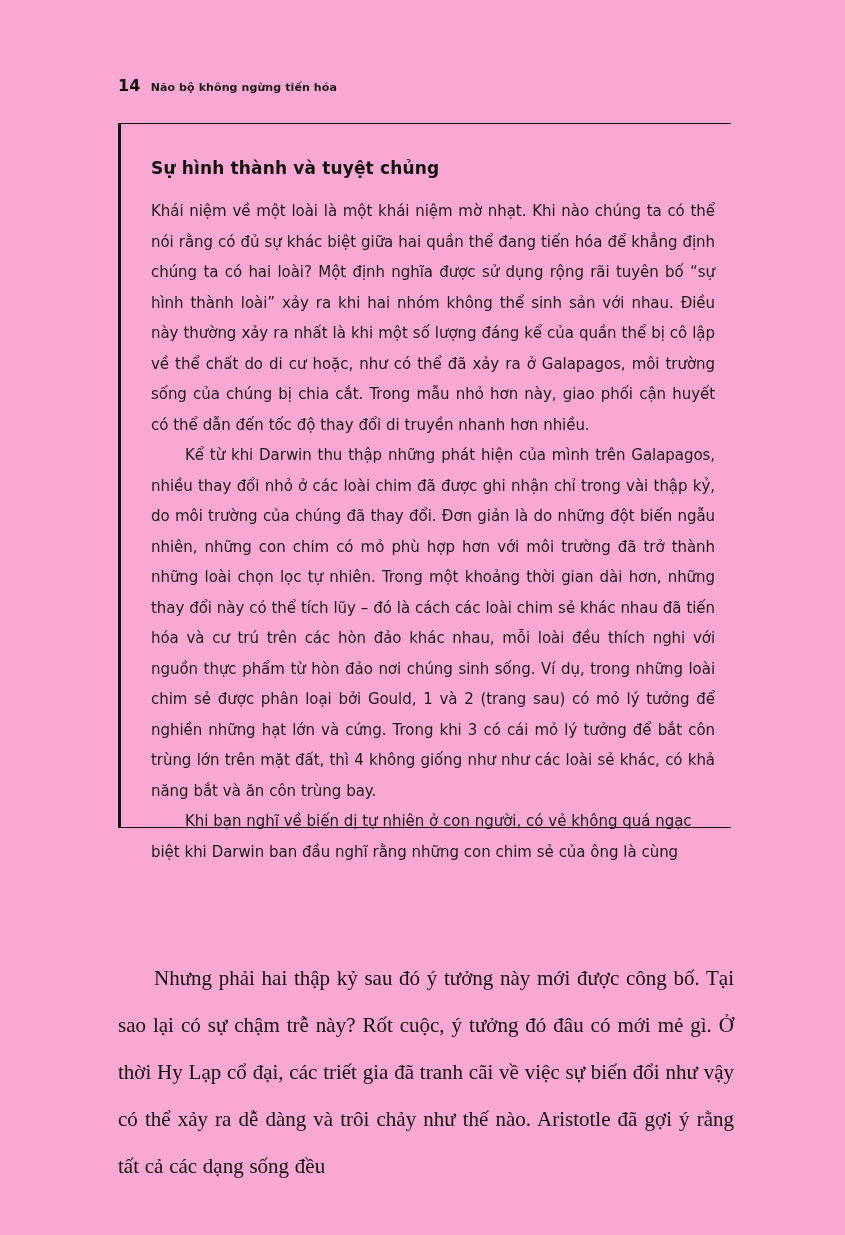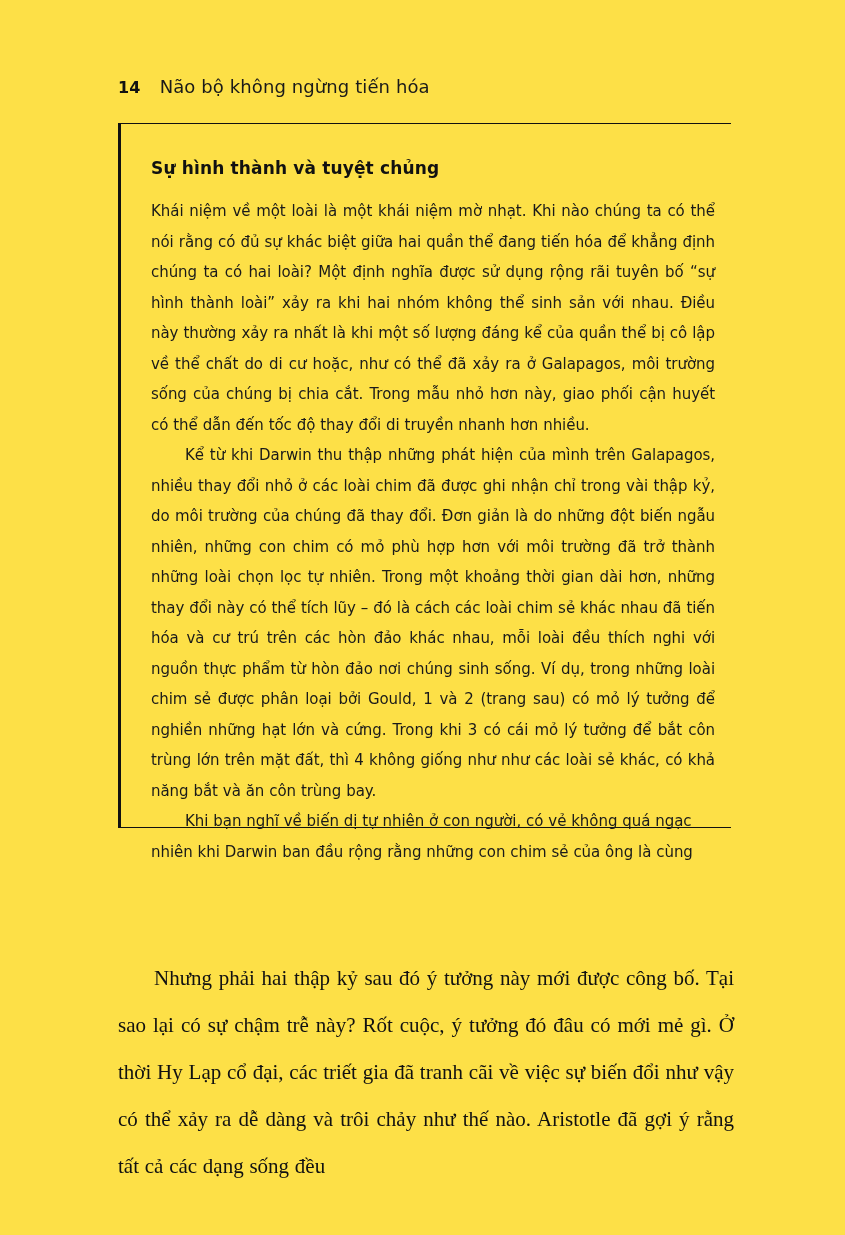--- a/index.html
+++ b/index.html
@@ -12,21 +12,21 @@
     height: 1235px;
     position: relative;
     font-family: "Liberation Sans", sans-serif;
     color: #1a1a1a;
     overflow: hidden;
   }
 
   .page {
     position: absolute;
     inset: 0;
-    background: #fde047;
+    background: #f9a8d4;
   }
 
   
   .running-head {
     position: absolute;
     left: 118px;
     top: 76px;
     display: flex;
     align-items: baseline;
     gap: 10px;
@@ -34,25 +34,24 @@
   }
   .running-head .page-number {
     font-family: "DejaVu Sans", sans-serif;
     font-size: 16px;
     font-weight: 700;
     color: #111;
     letter-spacing: 0.2px;
   }
   .running-head .chapter-title {
     font-family: "DejaVu Sans", sans-serif;
-    font-size: 18px;
-    font-weight: 400;
+    font-size: 11px;
+    font-weight: 700;
     color: #1a1a1a;
     letter-spacing: 0.1px;
-    margin-left: 9px;
   }
 
   
   .callout {
     position: absolute;
     left: 118px;
     top: 123px;
     width: 613px;
     height: 705px;
     box-sizing: border-box;
@@ -114,20 +113,20 @@
 
   <div class="running-head">
     <span class="page-number">14</span>
     <span class="chapter-title">Não bộ không ngừng tiến hóa</span>
   </div>
 
   <div class="callout">
     <h2 class="callout-heading">Sự hình thành và tuyệt chủng</h2>
     <p>Khái niệm về một loài là một khái niệm mờ nhạt. Khi nào chúng ta có thể nói rằng có đủ sự khác biệt giữa hai quần thể đang tiến hóa để khẳng định chúng ta có hai loài? Một định nghĩa được sử dụng rộng rãi tuyên bố “sự hình thành loài” xảy ra khi hai nhóm không thể sinh sản với nhau. Điều này thường xảy ra nhất là khi một số lượng đáng kể của quần thể bị cô lập về thể chất do di cư hoặc, như có thể đã xảy ra ở Galapagos, môi trường sống của chúng bị chia cắt. Trong mẫu nhỏ hơn này, giao phối cận huyết có thể dẫn đến tốc độ thay đổi di truyền nhanh hơn nhiều.</p>
     <p class="indented">Kể từ khi Darwin thu thập những phát hiện của mình trên Galapagos, nhiều thay đổi nhỏ ở các loài chim đã được ghi nhận chỉ trong vài thập kỷ, do môi trường của chúng đã thay đổi. Đơn giản là do những đột biến ngẫu nhiên, những con chim có mỏ phù hợp hơn với môi trường đã trở thành những loài chọn lọc tự nhiên. Trong một khoảng thời gian dài hơn, những thay đổi này có thể tích lũy – đó là cách các loài chim sẻ khác nhau đã tiến hóa và cư trú trên các hòn đảo khác nhau, mỗi loài đều thích nghi với nguồn thực phẩm từ hòn đảo nơi chúng sinh sống. Ví dụ, trong những loài chim sẻ được phân loại bởi Gould, 1 và 2 (trang sau) có mỏ lý tưởng để nghiền những hạt lớn và cứng. Trong khi 3 có cái mỏ lý tưởng để bắt côn trùng lớn trên mặt đất, thì 4 không giống như như các loài sẻ khác, có khả năng bắt và ăn côn trùng bay.</p>
-    <p class="indented last-line-flush">Khi bạn nghĩ về biến dị tự nhiên ở con người, có vẻ không quá ngạc nhiên khi Darwin ban đầu rộng rằng những con chim sẻ của ông là cùng</p>
+    <p class="indented last-line-flush">Khi bạn nghĩ về biến dị tự nhiên ở con người, có vẻ không quá ngạc biệt khi Darwin ban đầu nghĩ rằng những con chim sẻ của ông là cùng</p>
   </div>
 
   <div class="body-text">
     <p>Nhưng phải hai thập kỷ sau đó ý tưởng này mới được công bố. Tại sao lại có sự chậm trễ này? Rốt cuộc, ý tưởng đó đâu có mới mẻ gì. Ở thời Hy Lạp cổ đại, các triết gia đã tranh cãi về việc sự biến đổi như vậy có thể xảy ra dễ dàng và trôi chảy như thế nào. Aristotle đã gợi ý rằng tất cả các dạng sống đều</p>
   </div>
 
 </div>
 
 </body></html>

